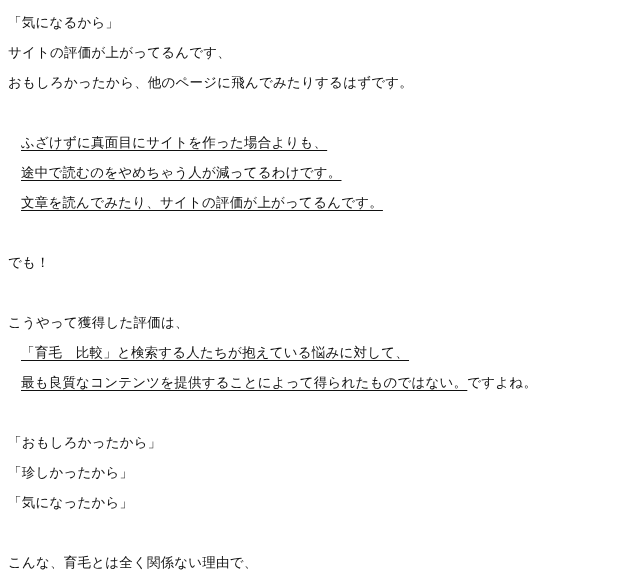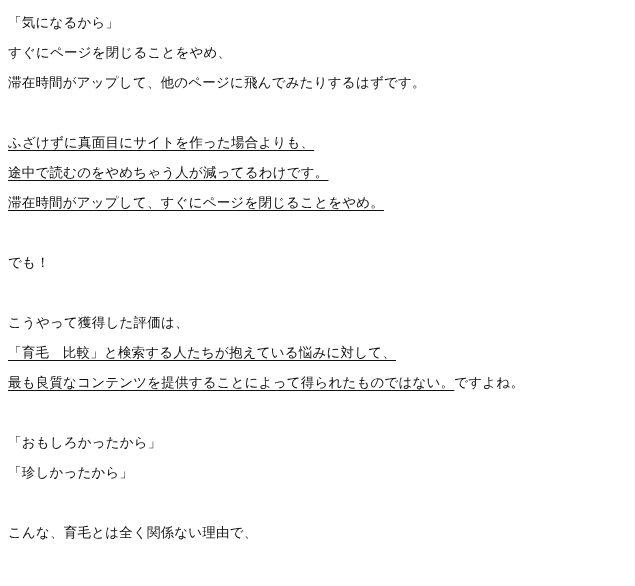--- a/index.html
+++ b/index.html
@@ -24,57 +24,59 @@
     line-height: 30px;
     white-space: pre;
     letter-spacing: 0.2px;
   }
   .line.bold {
     font-weight: normal;
   }
   .u {
     text-decoration: underline;
     text-underline-offset: 3px;
+    margin-left: 13px;
   }
   .spacer {
     height: 30px;
   }
   .inline-seg {
     white-space: pre;
   }
 </style>
 </head>
 <body>
 
 <div class="page">
   <div id="content">
       <div>
         <div class="line"><span class="inline-seg">「気になるから」</span></div>
-        <div class="line"><span class="inline-seg">すぐにページを閉じることをやめ、</span></div>
-        <div class="line"><span class="inline-seg">滞在時間がアップして、他のページに飛んでみたりするはずです。</span></div>
+        <div class="line"><span class="inline-seg">サイトの評価が上がってるんです、</span></div>
+        <div class="line"><span class="inline-seg">おもしろかったから、他のページに飛んでみたりするはずです。</span></div>
       </div>
       <div class="spacer"></div>
       <div>
         <div class="line"><span class="inline-seg u">ふざけずに真面目にサイトを作った場合よりも、</span></div>
         <div class="line"><span class="inline-seg u">途中で読むのをやめちゃう人が減ってるわけです。</span></div>
-        <div class="line"><span class="inline-seg u">滞在時間がアップして、すぐにページを閉じることをやめ。</span></div>
+        <div class="line"><span class="inline-seg u">文章を読んでみたり、サイトの評価が上がってるんです。</span></div>
       </div>
       <div class="spacer"></div>
       <div>
         <div class="line bold"><span class="inline-seg">でも！</span></div>
       </div>
       <div class="spacer"></div>
       <div>
         <div class="line"><span class="inline-seg">こうやって獲得した評価は、</span></div>
         <div class="line"><span class="inline-seg u">「育毛　比較」と検索する人たちが抱えている悩みに対して、</span></div>
         <div class="line"><span class="inline-seg u">最も良質なコンテンツを提供することによって得られたものではない。</span><span class="inline-seg">ですよね。</span></div>
       </div>
       <div class="spacer"></div>
       <div>
         <div class="line"><span class="inline-seg">「おもしろかったから」</span></div>
         <div class="line"><span class="inline-seg">「珍しかったから」</span></div>
+        <div class="line"><span class="inline-seg">「気になったから」</span></div>
       </div>
       <div class="spacer"></div>
       <div>
         <div class="line"><span class="inline-seg">こんな、育毛とは全く関係ない理由で、</span></div>
       </div>
     </div>
 </div>
 
 </body></html>

